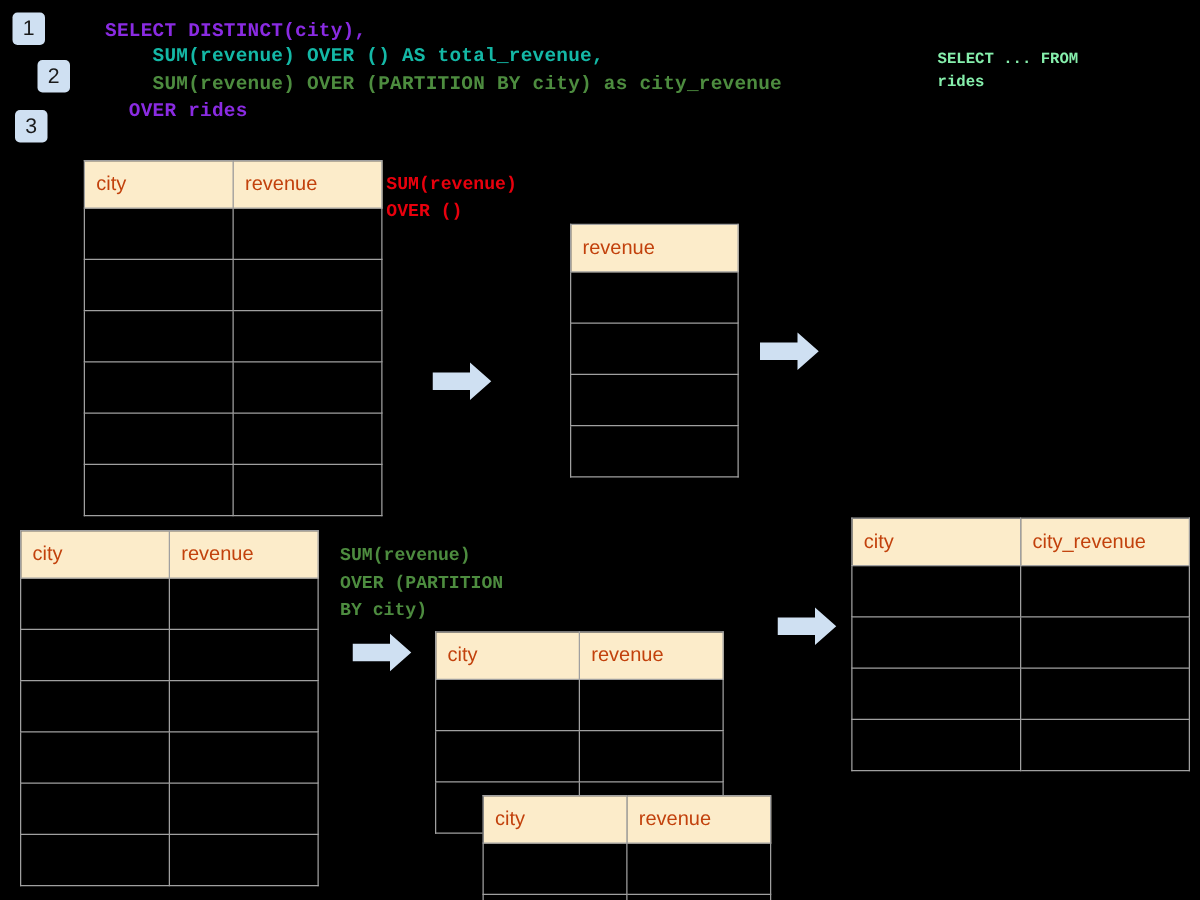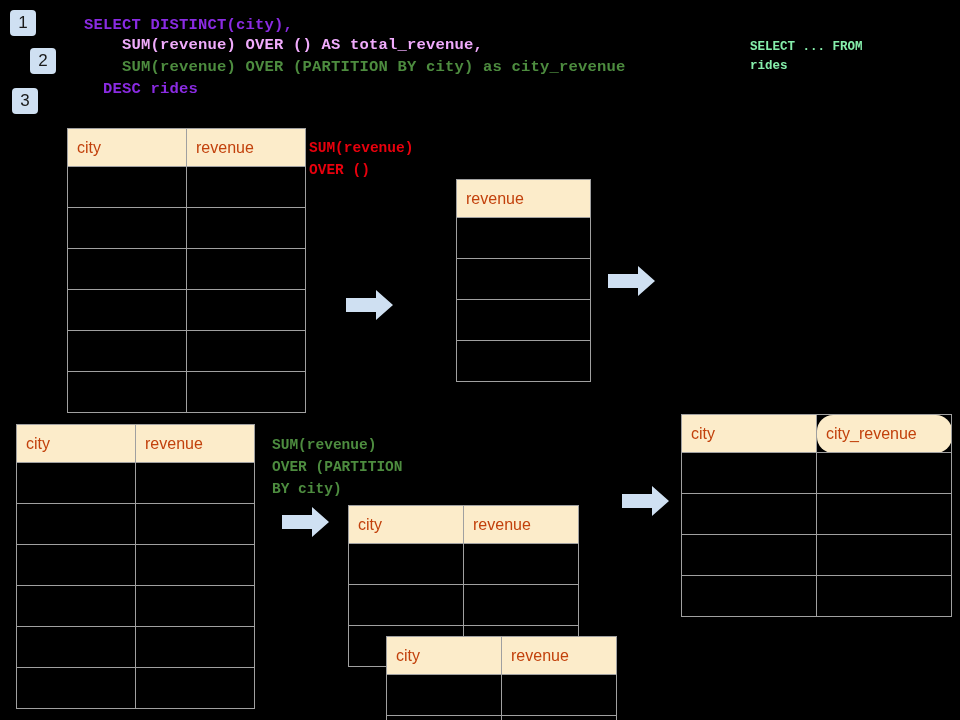--- a/index.html
+++ b/index.html
@@ -35,21 +35,21 @@
   .code {
     position: absolute;
     font-family: "Liberation Mono", monospace;
     font-size: 15.5px;
     line-height: 21.5px;
     white-space: pre;
     font-weight: bold;
     letter-spacing: 0.2px;
   }
   .code-purple { color: #8a2be2; }
-  .code-red    { color: #f0abfc; text-align: right; }
+  .code-red    { color: #14b8a6; text-align: right; }
   .code-green  { color: #4d8c3f; }
 
   .side-note {
     position: absolute;
     font-family: "Liberation Mono", monospace;
     font-size: 12.5px;
     line-height: 19px;
     white-space: pre;
     font-weight: bold;
     color: #86efac;
@@ -106,21 +106,21 @@
 
 <div id="canvas">
 
   <div class="badge" style="left:10px; top:10px;">1</div>
   <div class="badge" style="left:30px; top:48px;">2</div>
   <div class="badge" style="left:12px; top:88px;">3</div>
 
   <div class="code code-purple" style="left:84px; top:15px;">SELECT DISTINCT(city),</div>
   <div class="code code-red" style="left:84px; top:35px;">    SUM(revenue) OVER () AS total_revenue,</div>
   <div class="code code-green" style="left:84px; top:57px;text-align:center;">    SUM(revenue) OVER (PARTITION BY city) as city_revenue</div>
-  <div class="code code-purple" style="left:84px; top:79px;">  DESC rides</div>
+  <div class="code code-purple" style="left:84px; top:79px;">  OVER rides</div>
 
   <div class="side-note" style="left:750px; top:38px;">SELECT ... FROM
 rides</div>
 
   <div class="annot annot-red" style="left:309px; top:137px;">SUM(revenue)
 OVER ()</div>
 
   <div class="annot annot-green" style="left:272px; top:434px;">SUM(revenue)
 OVER (PARTITION
 BY city)</div>
@@ -280,21 +280,21 @@
   <div class="arrow" style="left:622px; top:484px;">
     <svg width="48" height="34" viewBox="0 0 48 34">
       <polygon points="0,10 30,10 30,2 47,17 30,32 30,24 0,24" fill="#cfe0f2"></polygon>
     </svg>
   </div>
 
   <table class="tbl" style="left:681px; top:414px; width:270px;">
     <thead>
       <tr>
         <th style="width:135px;">city</th>
-        <th style="width:135px;border-radius:16px;">city_revenue</th>
+        <th style="width:135px;">city_revenue</th>
       </tr>
     </thead>
     <tbody>
       <tr>
           <td></td>
           <td></td>
         </tr>
       <tr>
           <td></td>
           <td></td>

